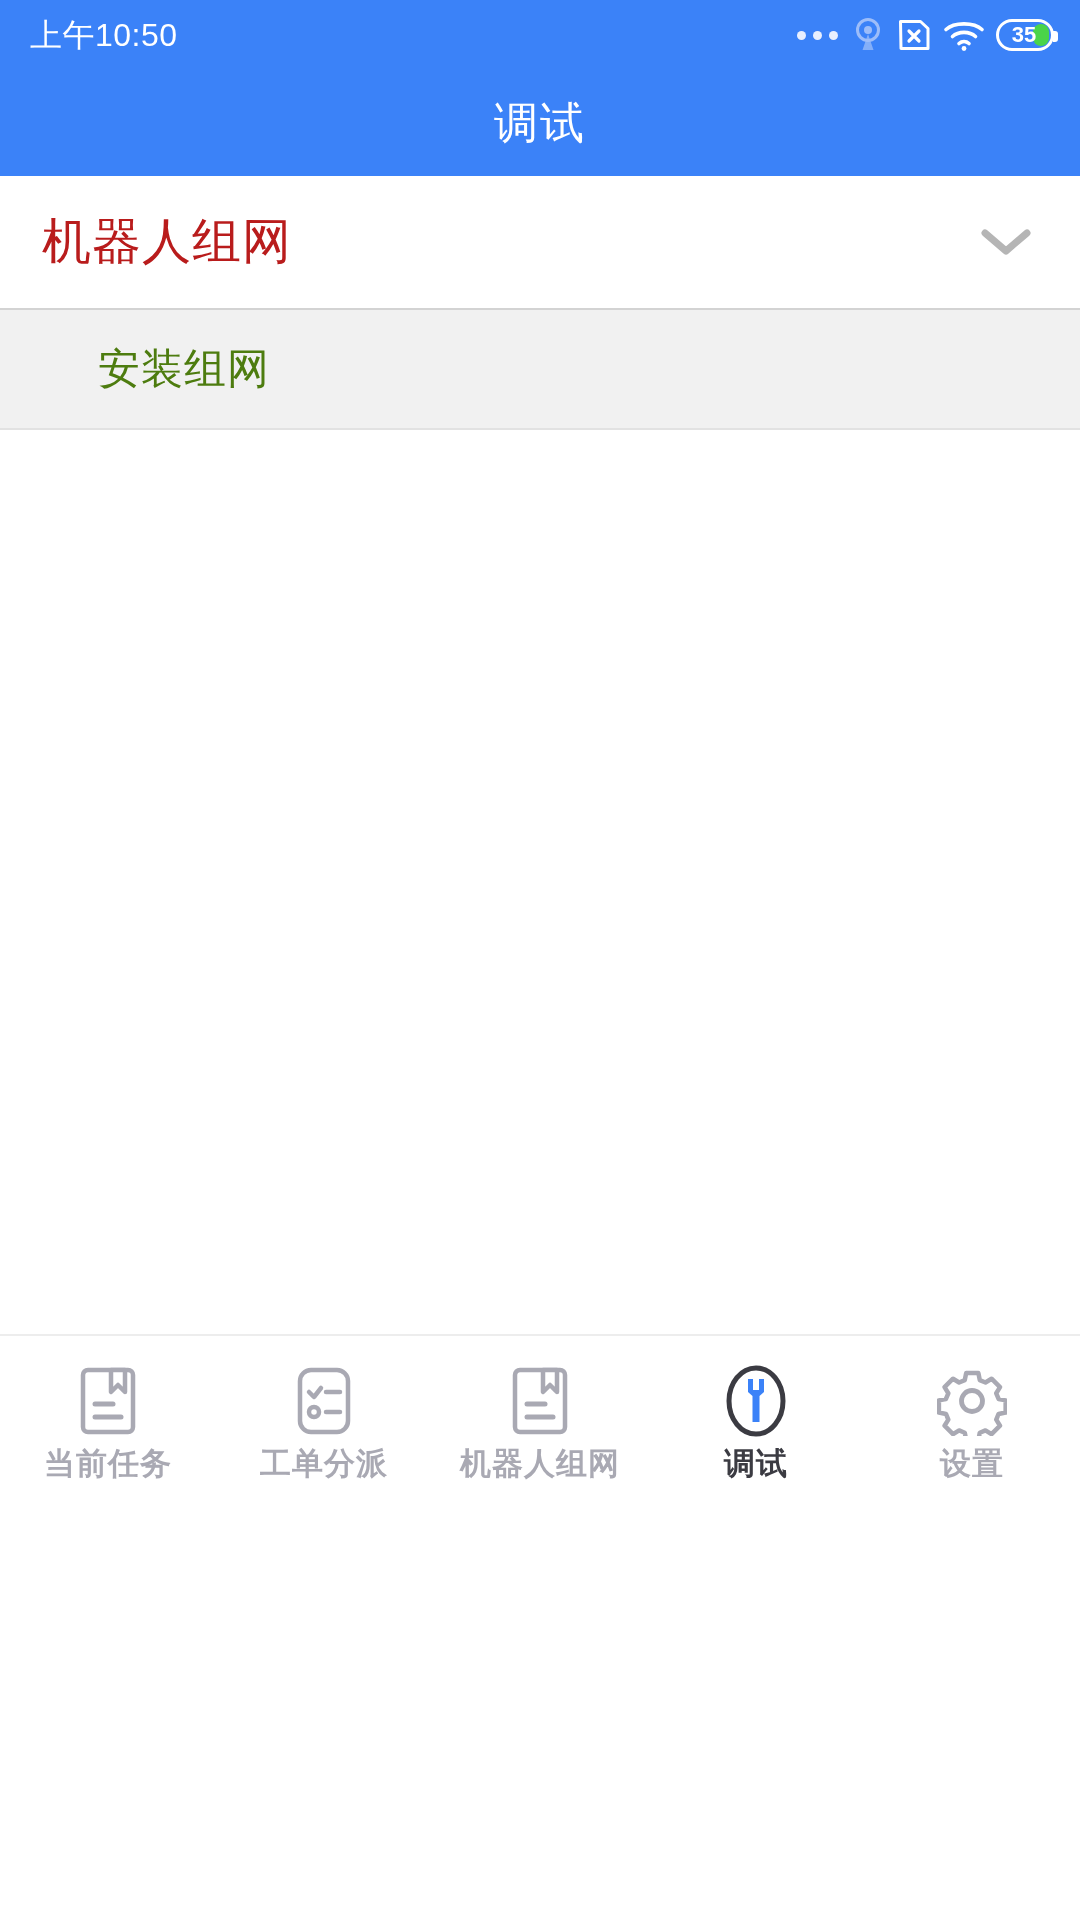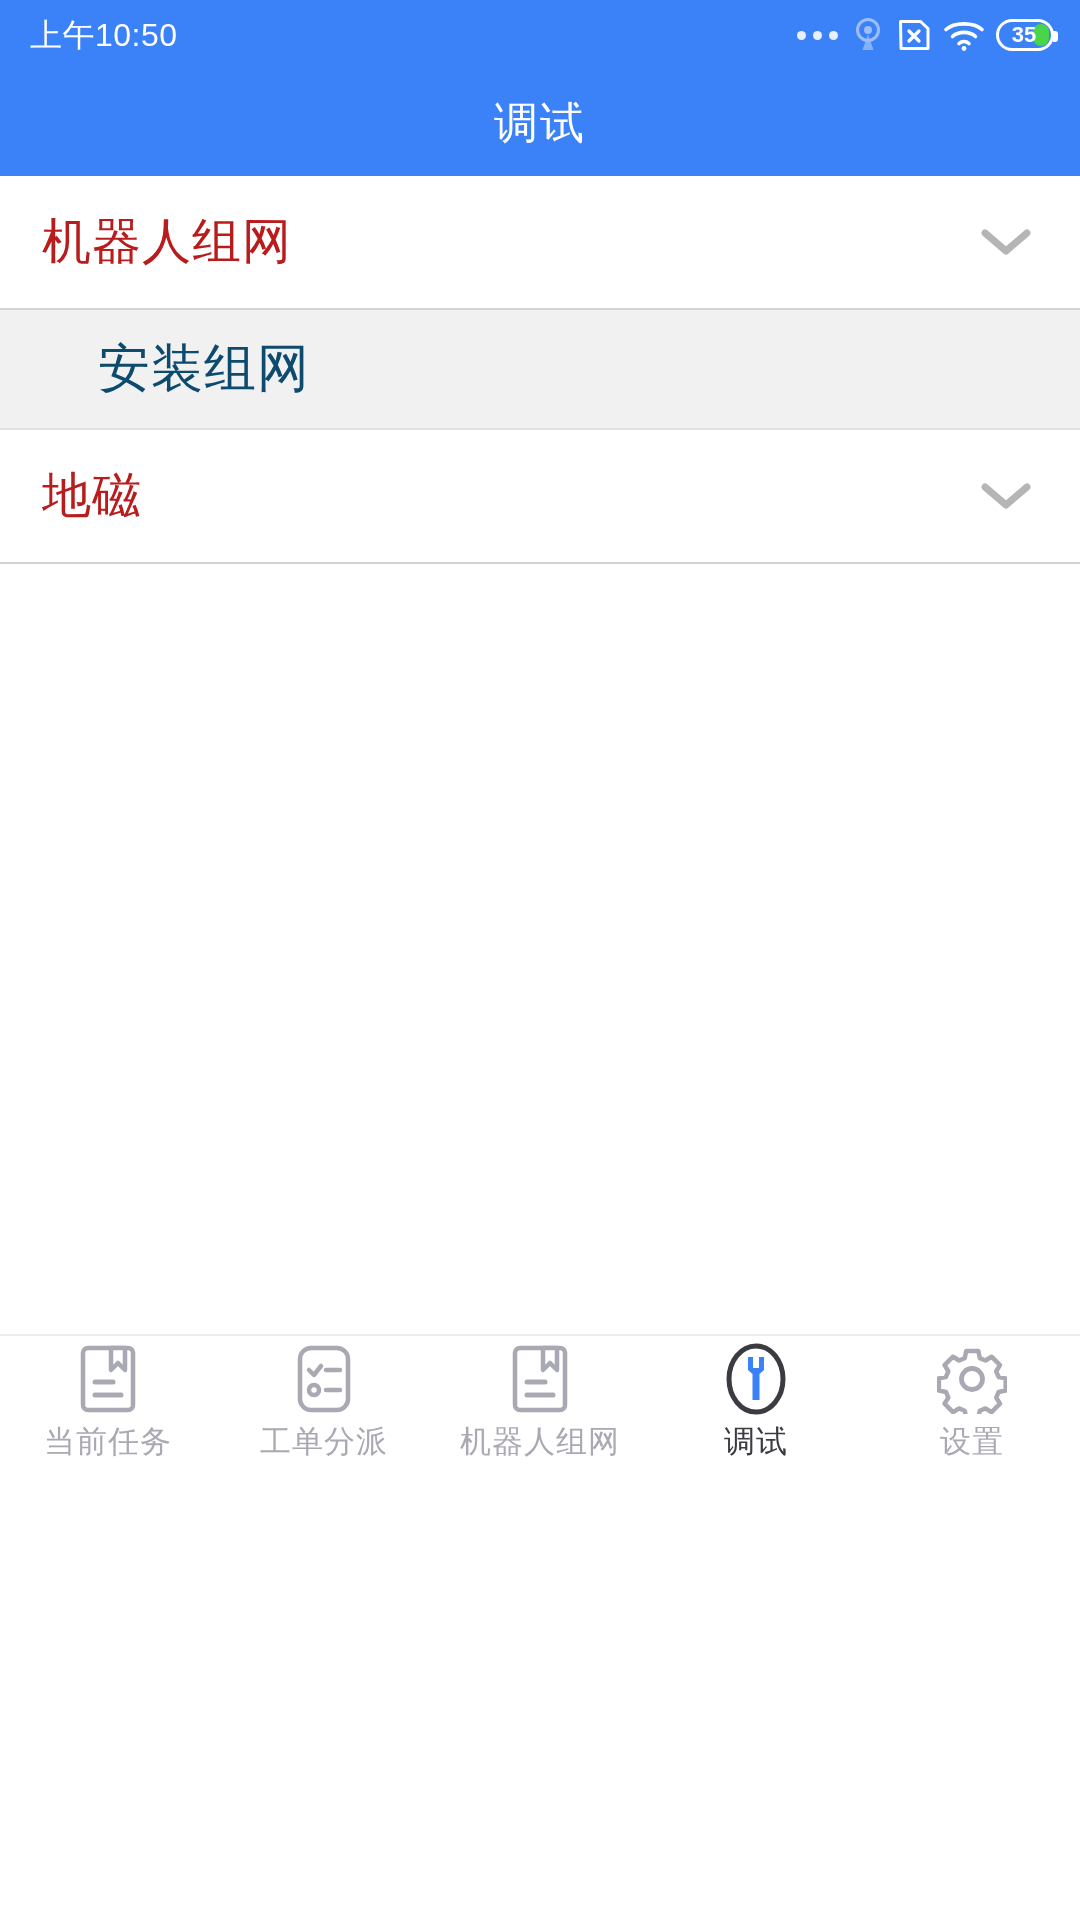--- a/index.html
+++ b/index.html
@@ -46,29 +46,29 @@
     border-bottom:2px solid #d3d3d3;
   }
   .group-header .label { font-size:49px; color:#b91c1c; letter-spacing:1px; }
 
   .sub-item {
     height:120px; background:#f1f1f1;
     display:flex; align-items:center;
     padding-left:98px;
     border-bottom:2px solid #e2e2e2;
   }
-  .sub-item .label { font-size:52px; color:#0c4a6e; letter-spacing:1px; }
+  .sub-item .label { font-size:42px; color:#4d7c0f; letter-spacing:1px; }
 
   .chevron { width:52px; height:30px; display:block; }
 
   
   .bottomnav {
     flex:0 0 166px; background:#ffffff;
     border-top:2px solid #ededed;
-    display:flex; align-items:flex-start;
+    display:flex; align-items:center;font-weight:bold;
   }
   .navitem {
     flex:1 1 0; display:flex; flex-direction:column;
     align-items:center; justify-content:center; gap:10px;
     padding-top:6px;
   }
   .navicon { width:74px; height:74px; display:flex; align-items:center; justify-content:center; }
   .navlabel { font-size:31px; color:#a9a9b3; letter-spacing:1px; line-height:1; }
   .navitem.active .navlabel { color:#3b3b42; }
 </style>
@@ -130,28 +130,20 @@
       <span>
         <svg class="chevron" viewBox="0 0 52 30">
           <path d="M5 6 L26 24 L47 6" fill="none" stroke="#b5b5b5" stroke-width="7" stroke-linecap="round" stroke-linejoin="round"></path>
         </svg>
       </span>
     </div>
     <div class="sub-item">
       <span class="label">安装组网</span>
     </div>
 
-    <div class="group-header">
-      <span class="label">地磁</span>
-      <span>
-        <svg class="chevron" viewBox="0 0 52 30">
-          <path d="M5 6 L26 24 L47 6" fill="none" stroke="#b5b5b5" stroke-width="7" stroke-linecap="round" stroke-linejoin="round"></path>
-        </svg>
-      </span>
-    </div>
 
   </div>
 
   <div class="bottomnav">
 
     <div class="navitem">
       <span class="navicon">
         <svg width="60" height="70" viewBox="0 0 60 70">
           <rect x="5" y="4" width="50" height="62" rx="5" fill="none" stroke="#a9a9b3" stroke-width="4.5"></rect>
           <path d="M33 4 h14 v22 l-7 -7 l-7 7 Z" fill="#ffffff" stroke="#a9a9b3" stroke-width="4.5" stroke-linejoin="round"></path>

